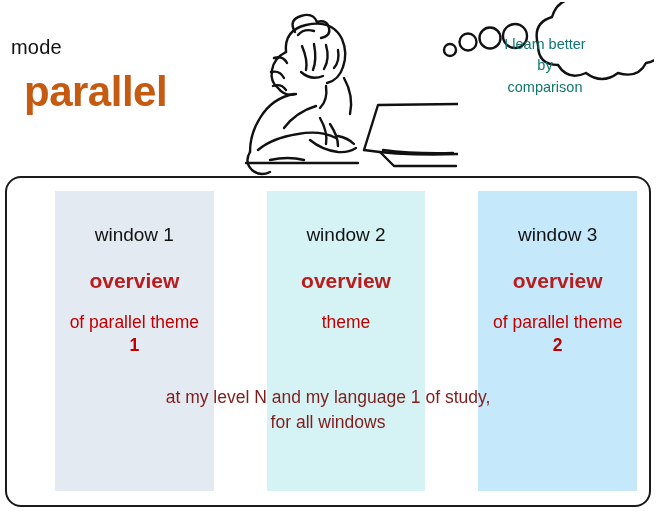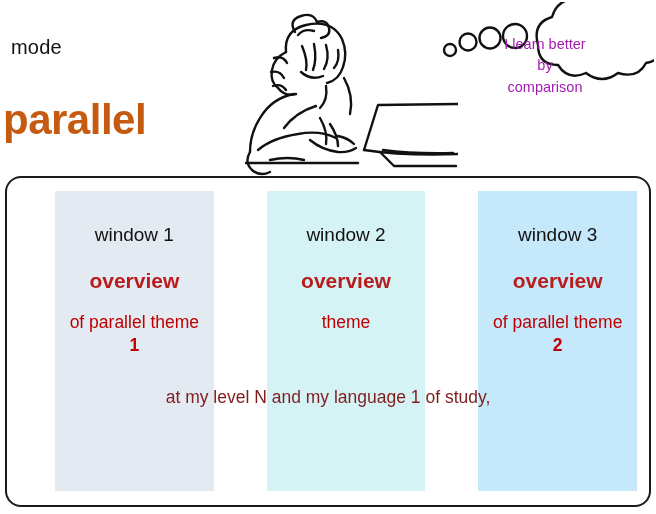--- a/index.html
+++ b/index.html
@@ -21,27 +21,26 @@
   .mode-label {
     position: absolute;
     left: 11px;
     top: 36px;
     font-size: 20px;
     color: #111111;
     letter-spacing: 0.2px;
   }
   .mode-value {
     position: absolute;
-    left: 3px;
+    left: 24px;
     top: 68px;
     font-size: 42px;
     font-weight: bold;
     color: #c55a11;
     letter-spacing: -0.5px;
-    margin-top: 28px;
   }
 
   
   .illustration {
     position: absolute;
     left: 198px;
     top: 0px;
     width: 260px;
     height: 178px;
   }
@@ -52,21 +51,21 @@
     width: 216px;
     height: 120px;
   }
   .bubble-text {
     position: absolute;
     left: 456px;
     top: 34px;
     width: 178px;
     text-align: center;
     font-size: 14.5px;
-    color: #a21caf;
+    color: #0f766e;
     line-height: 1.47;
   }
 
   
   .panel-frame {
     position: absolute;
     left: 5px;
     top: 176px;
     width: 646px;
     height: 331px;
@@ -248,15 +247,16 @@
       <div class="win-sub">
         <span>of parallel theme</span>
         <span class="num">2</span>
       </div>
     </div>
 
   </div>
 
   <div class="caption">
     <div>at my level N and my language 1 of study,</div>
+    <div>for all windows</div>
   </div>
 
 </div>
 
 </body></html>

